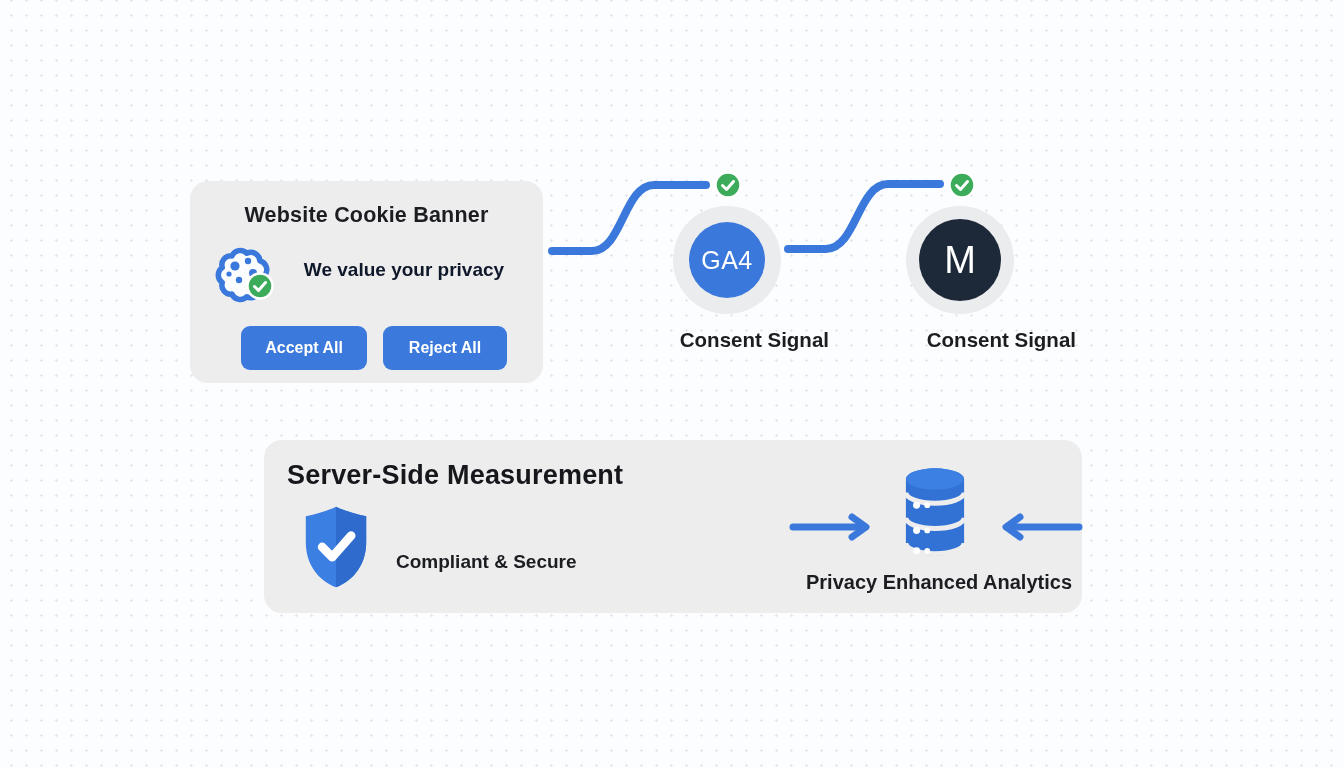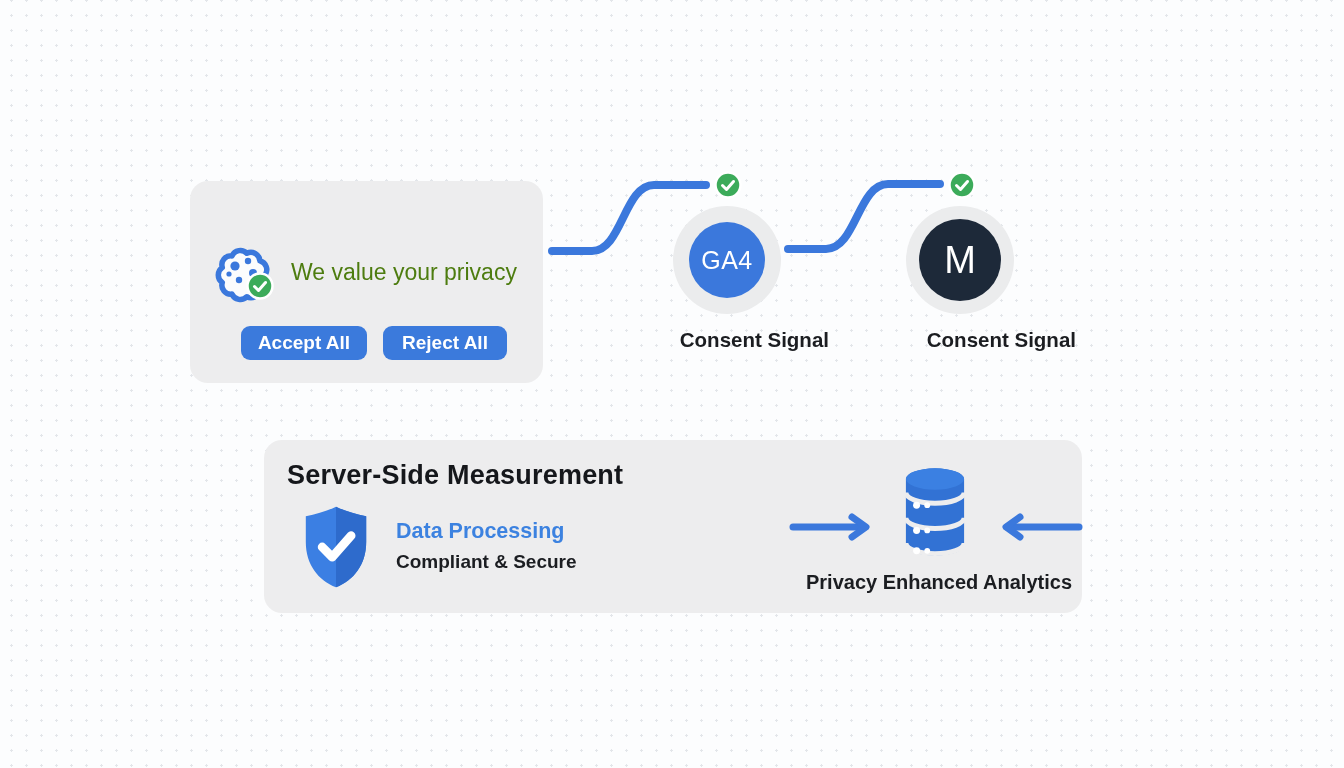--- a/index.html
+++ b/index.html
@@ -20,26 +20,26 @@
     background:#ededee; border-radius:18px;
   }
   .cookie-title {
     position:absolute; left:0; top:22px; width:100%; text-align:center;
     font-size:21.5px; font-weight:700; color:#1b1d21; letter-spacing:.2px;
   }
   .cookie-icon-wrap { position:absolute; left:23px; top:64px; width:60px; height:60px; }
   .cookie-icon-wrap .check-badge { position:absolute; left:33px; top:27px; }
   .privacy-msg {
     position:absolute; left:98px; top:78px; width:232px; text-align:center;
-    font-size:23px; font-weight:400; color:#4d7c0f;
+    font-size:19px; font-weight:700; color:#0f172a;
   }
   .btn {
-    position:absolute; top:145px; height:34px; border:none; border-radius:9px;
+    position:absolute; top:145px; height:44px; border:none; border-radius:9px;
     background:#3b7adc; color:#ffffff; font-family:"Liberation Sans",sans-serif;
-    font-size:19px; font-weight:700; cursor:pointer;
+    font-size:16px; font-weight:700; cursor:pointer;
   }
   .btn-accept { left:51px;  width:126px; }
   .btn-reject { left:193px; width:124px; }
 
   
   .connectors { position:absolute; left:0; top:0; width:1344px; height:768px; pointer-events:none; }
 
   
   .node-outer {
     position:absolute; width:108px; height:108px; border-radius:50%;
@@ -94,20 +94,21 @@
 <body>
 
 <div class="canvas">
 
   <svg class="connectors" viewBox="0 0 1344 768">
     <path d="M552 251 L592 251 C622 251 624 185 654 185 L706 185" fill="none" stroke="#3b78dc" stroke-width="8" stroke-linecap="round"></path>
     <path d="M788 249 L826 249 C856 249 858 184 888 184 L940 184" fill="none" stroke="#3b78dc" stroke-width="8" stroke-linecap="round"></path>
   </svg>
 
   <div class="cookie-card">
+    <div class="cookie-title">Website Cookie Banner</div>
 
     <div class="cookie-icon-wrap">
       <svg width="60" height="60" viewBox="0 0 60 60">
         <path d="M52,30 A9,9 0 0 1 46.9,44.1 A9,9 0 0 1 33.8,51.7 A9,9 0 0 1 19,49.1 A9,9 0 0 1 9.3,37.5 A9,9 0 0 1 9.3,22.5 A9,9 0 0 1 19,10.9 A9,9 0 0 1 33.8,8.3 A9,9 0 0 1 46.9,15.9 A9,9 0 0 1 52,30 Z" fill="#fbfcfd" stroke="#3b78dc" stroke-width="5.5" stroke-linejoin="round"></path>
         <circle cx="22" cy="21" r="4.6" fill="#3b78dc"></circle>
         <circle cx="35" cy="16" r="3.2" fill="#3b78dc"></circle>
         <circle cx="40" cy="28" r="4" fill="#3b78dc"></circle>
         <circle cx="26" cy="35" r="3.2" fill="#3b78dc"></circle>
         <circle cx="16" cy="29" r="2.6" fill="#3b78dc"></circle>
       </svg>
@@ -156,21 +157,20 @@
             <clipPath id="shield-right">
               <rect x="31" y="0" width="31" height="70"></rect>
             </clipPath>
           </defs>
         <path d="M31 3 C38 6.5 47 9 55 10.5 V31 C55 49 45 61.5 31 67 C17 61.5 7 49 7 31 V10.5 C15 9 24 6.5 31 3 Z" fill="#3b7fe3"></path>
         <path d="M31 3 C38 6.5 47 9 55 10.5 V31 C55 49 45 61.5 31 67 C17 61.5 7 49 7 31 V10.5 C15 9 24 6.5 31 3 Z" fill="#2e6bcc" clip-path="url(#shield-right)"></path>
         <path d="M20 35 L28 43 L43 26" fill="none" stroke="#ffffff" stroke-width="7" stroke-linecap="round" stroke-linejoin="round"></path>
       </svg>
     </div>
 
-    <div class="dp-line1">Data Processing</div>
     <div class="dp-line2">Compliant &amp; Secure</div>
 
     <div class="arrow-wrap arrow-left-wrap">
       <svg width="92" height="28" viewBox="0 0 92 28">
         <line x1="5" y1="14" x2="74" y2="14" stroke="#3b78dc" stroke-width="7" stroke-linecap="round"></line>
         <path d="M64 4 L78 14 L64 24" fill="none" stroke="#3b78dc" stroke-width="7" stroke-linecap="round" stroke-linejoin="round"></path>
       </svg>
     </div>
 
     <div class="db-wrap">

